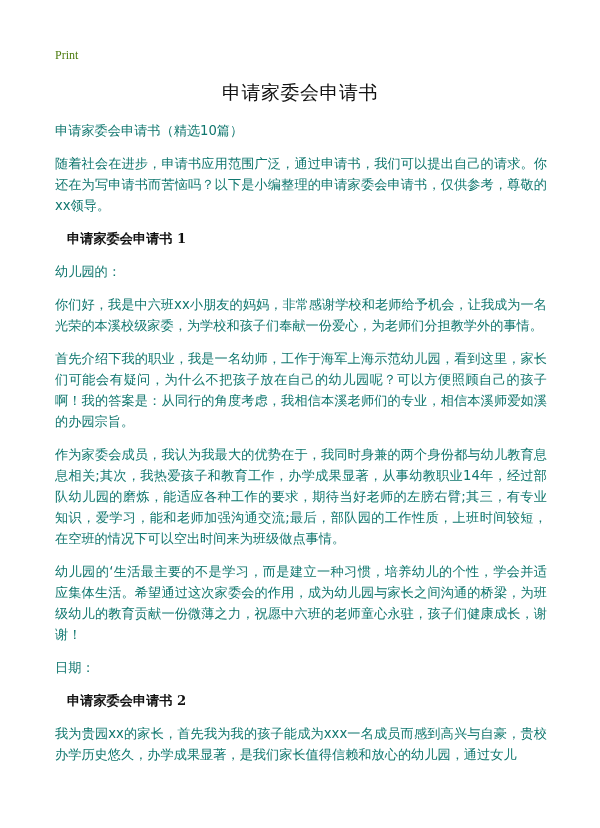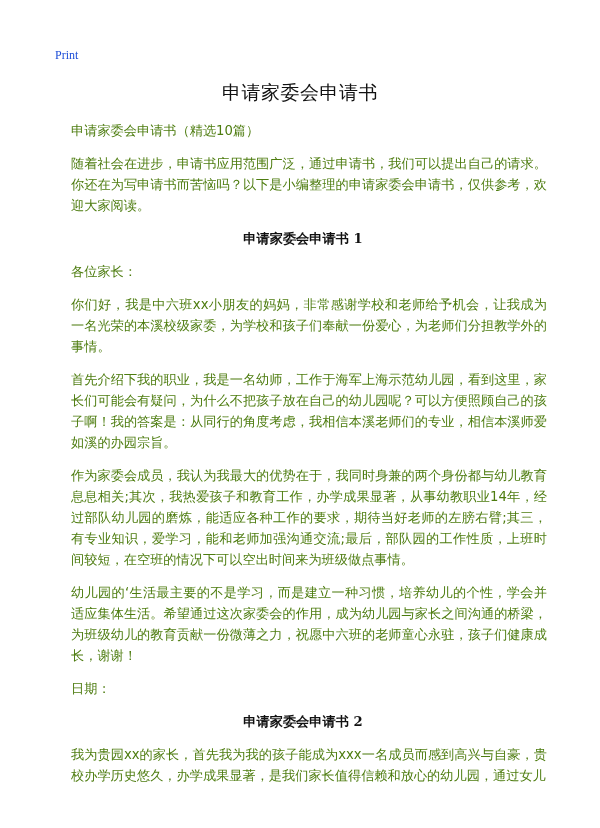--- a/index.html
+++ b/index.html
@@ -3,51 +3,51 @@
 <meta charset="utf-8">
 <style>
   html, body { margin: 0; padding: 0; background: #ffffff; }
   body {
     width: 600px; height: 828px; overflow: hidden; position: relative;
     font-family: "DejaVu Sans", "Liberation Sans", sans-serif;
     color: #111;
   }
   .print-link {
     position: absolute; left: 55px; top: 48px;
-    font-family: "Liberation Serif", serif; font-size: 12px; color: #1d4ed8;
+    font-family: "Liberation Serif", serif; font-size: 12px; color: #4d7c0f;
     cursor: pointer;
   }
   .doc-title {
     position: absolute; left: 0; width: 600px; top: 80px;
     text-align: center; font-size: 19px; font-weight: normal; color: #111;
     margin: 0; letter-spacing: 0.5px;
   }
   .content { position: absolute; left: 55px; top: 120px; width: 492px; }
   .p {
-    font-size: 13.2px; line-height: 21px; margin: 0 0 12px 16px; color: #4d7c0f;
+    font-size: 13.2px; line-height: 21px; margin: 0 0 12px 0; color: #0f766e;
     text-align: justify; word-break: break-all;
   }
   .h {
     font-family: "DejaVu Serif", "Liberation Serif", serif;
-    font-size: 13.2px; font-weight: bold; line-height: 21px; margin: 0 0 12px 4px; color: #111; text-align: center;
+    font-size: 13.2px; font-weight: bold; line-height: 21px; margin: 0 0 12px 12px; color: #111;
   }
 </style>
 </head>
 <body>
 
 <a class="print-link">Print</a>
 
 <h1 class="doc-title">申请家委会申请书</h1>
 
 <div class="content">
   <p class="p">申请家委会申请书（精选10篇）</p>
-  <p class="p">随着社会在进步，申请书应用范围广泛，通过申请书，我们可以提出自己的请求。你还在为写申请书而苦恼吗？以下是小编整理的申请家委会申请书，仅供参考，欢迎大家阅读。</p>
+  <p class="p">随着社会在进步，申请书应用范围广泛，通过申请书，我们可以提出自己的请求。你还在为写申请书而苦恼吗？以下是小编整理的申请家委会申请书，仅供参考，尊敬的xx领导。</p>
 
   <p class="h">申请家委会申请书 1</p>
-  <p class="p">各位家长：</p>
+  <p class="p">幼儿园的：</p>
   <p class="p">你们好，我是中六班xx小朋友的妈妈，非常感谢学校和老师给予机会，让我成为一名光荣的本溪校级家委，为学校和孩子们奉献一份爱心，为老师们分担教学外的事情。</p>
   <p class="p">首先介绍下我的职业，我是一名幼师，工作于海军上海示范幼儿园，看到这里，家长们可能会有疑问，为什么不把孩子放在自己的幼儿园呢？可以方便照顾自己的孩子啊！我的答案是：从同行的角度考虑，我相信本溪老师们的专业，相信本溪师爱如溪的办园宗旨。</p>
   <p class="p">作为家委会成员，我认为我最大的优势在于，我同时身兼的两个身份都与幼儿教育息息相关;其次，我热爱孩子和教育工作，办学成果显著，从事幼教职业14年，经过部队幼儿园的磨炼，能适应各种工作的要求，期待当好老师的左膀右臂;其三，有专业知识，爱学习，能和老师加强沟通交流;最后，部队园的工作性质，上班时间较短，在空班的情况下可以空出时间来为班级做点事情。</p>
   <p class="p">幼儿园的‘生活最主要的不是学习，而是建立一种习惯，培养幼儿的个性，学会并适应集体生活。希望通过这次家委会的作用，成为幼儿园与家长之间沟通的桥梁，为班级幼儿的教育贡献一份微薄之力，祝愿中六班的老师童心永驻，孩子们健康成长，谢谢！</p>
   <p class="p">日期：</p>
 
   <p class="h">申请家委会申请书 2</p>
   <p class="p">我为贵园xx的家长，首先我为我的孩子能成为xxx一名成员而感到高兴与自豪，贵校办学历史悠久，办学成果显著，是我们家长值得信赖和放心的幼儿园，通过女儿</p>
 </div>
 

